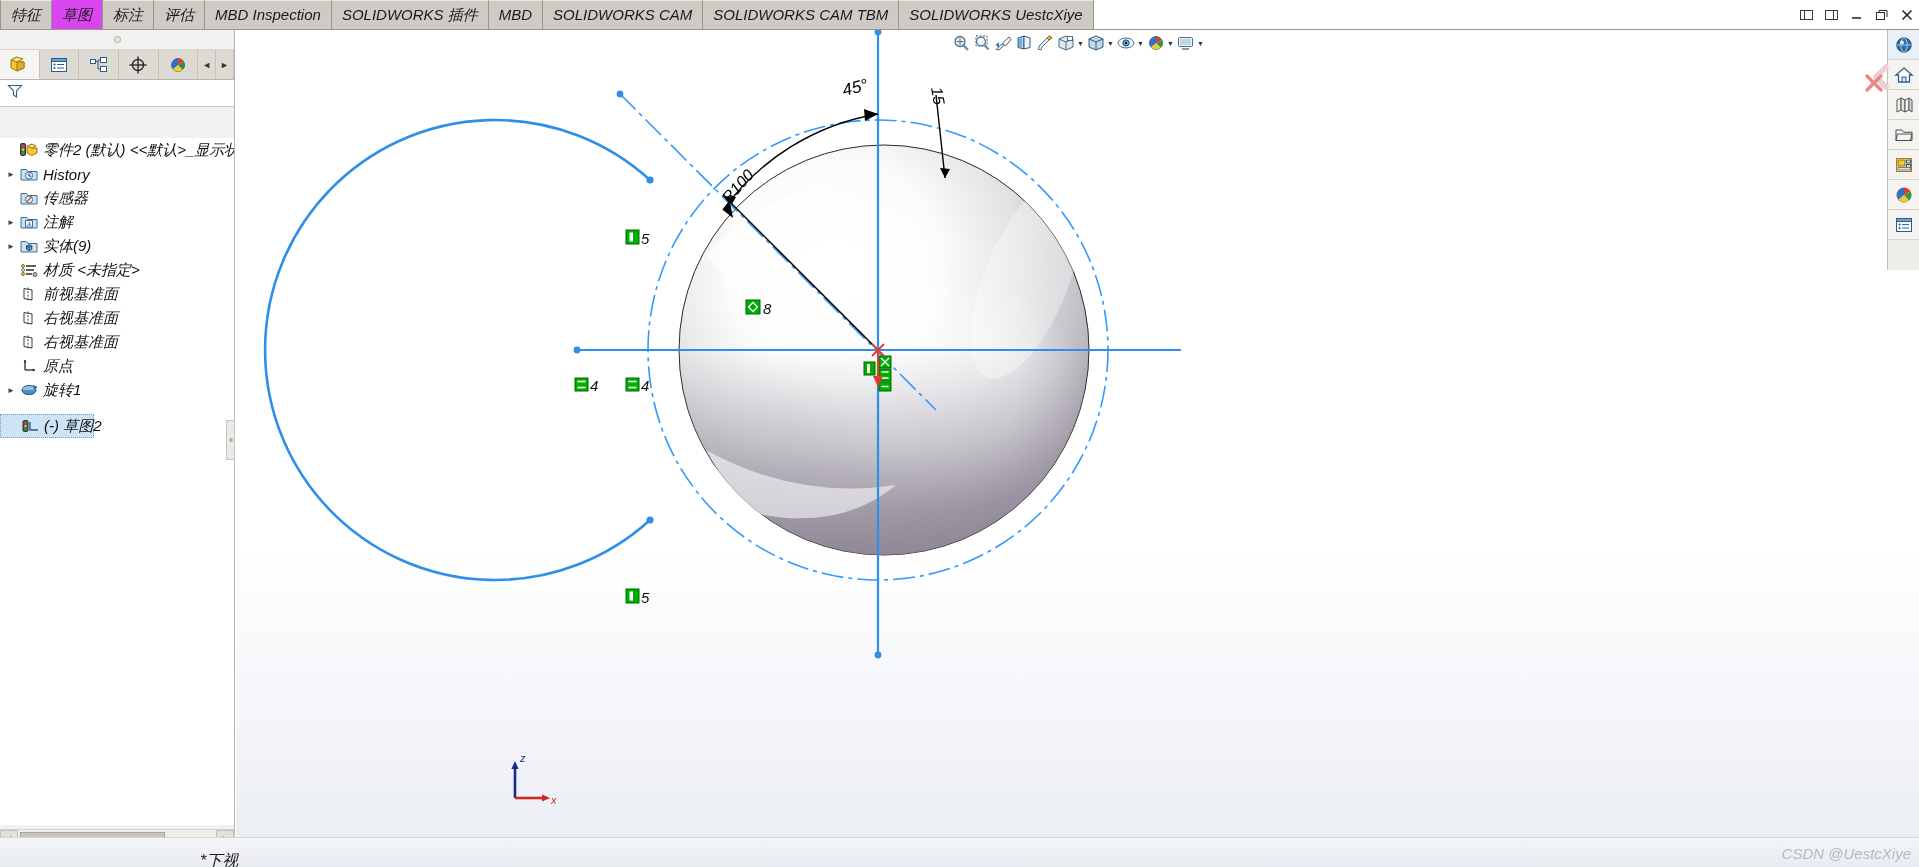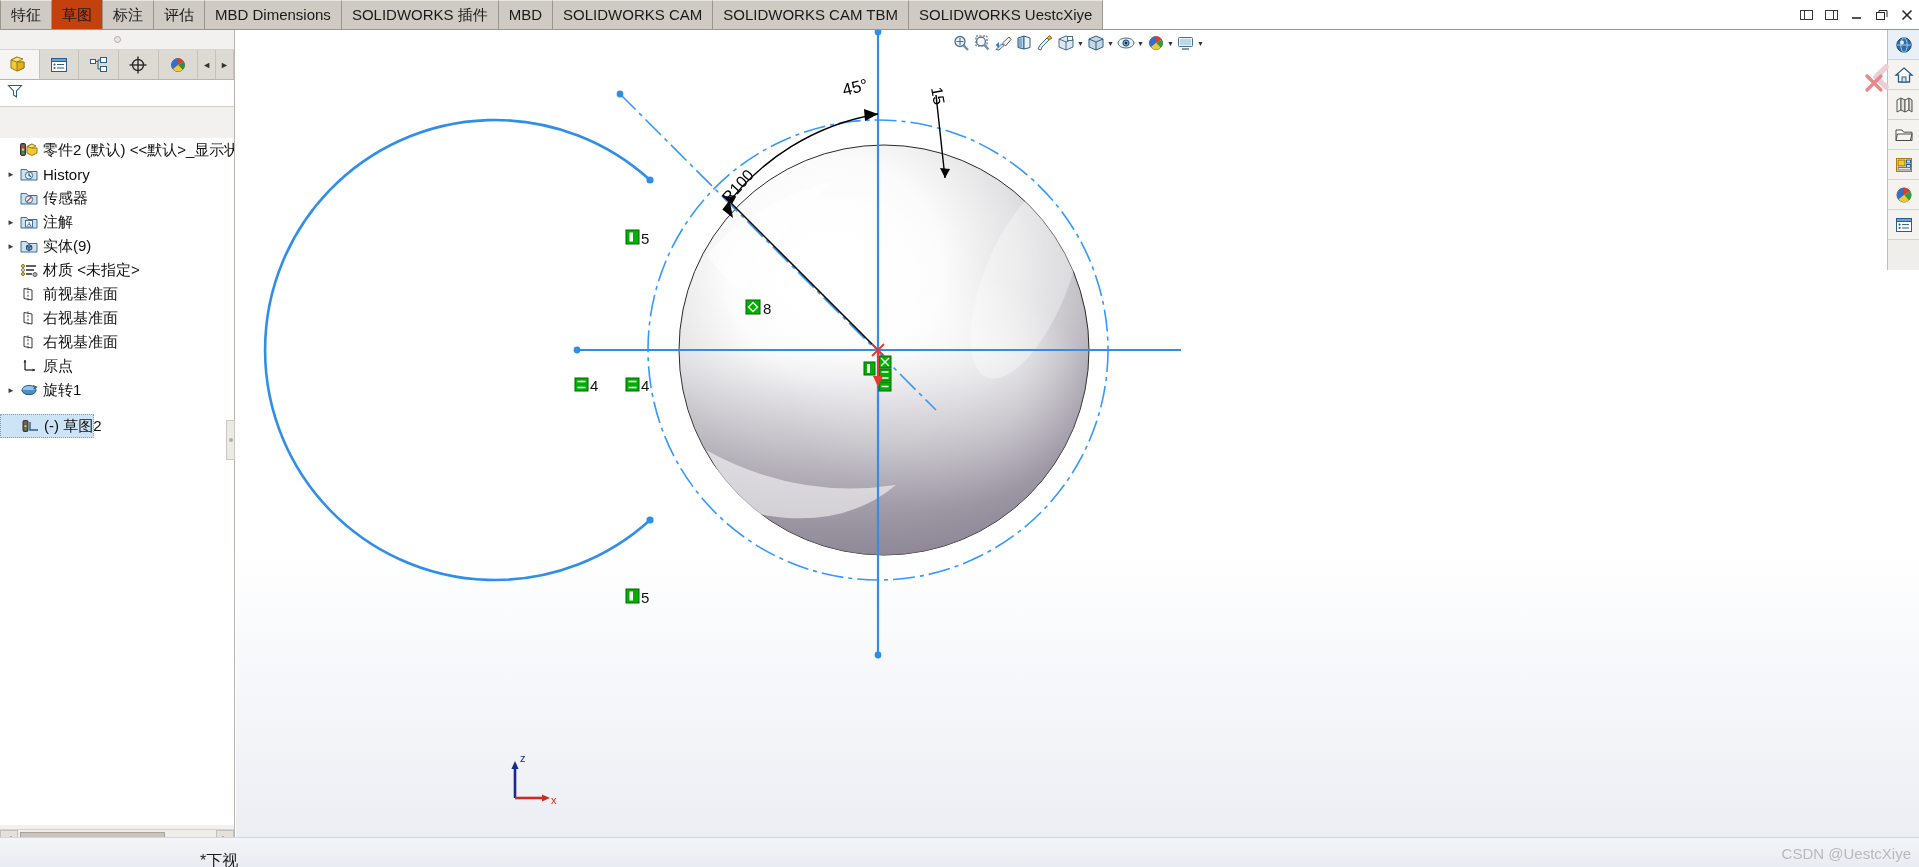--- a/index.html
+++ b/index.html
@@ -2,42 +2,42 @@
 <html><head>
 <meta charset="utf-8">
 <style>
   * { box-sizing: border-box; margin: 0; padding: 0; }
   html, body {
     width: 1919px; height: 867px;
     font-family: "Liberation Sans", sans-serif;
     overflow: hidden;
     background: #ffffff;
   }
-  #app { position: relative; width: 1919px; height: 867px; }
+  #app { position: relative; width: 1919px; height: 867px; font-style: italic; }
 
   
   #tabbar {
     position: absolute; left: 0; top: 0; width: 1919px; height: 30px;
     background: #d4d0c8;
     border-bottom: 1px solid #9a968f;
     display: flex; align-items: flex-end;
   }
   .tab {
     height: 29px; line-height: 28px;
     padding: 0 10px;
     font-size: 15px; color: #1a1a1a;
     background: #cfcbc4;
     border-right: 1px solid #9a968f;
     border-top: 1px solid #e9e6e1;
     white-space: nowrap;
     cursor: default;
   }
   .tab:first-child { border-left: 1px solid #9a968f; }
   .tab.active {
-    background: #c2410c;
+    background: #d946ef;
     border-top: 1px solid #ffffff;
     height: 30px; line-height: 29px;
   }
   #tabfill { flex: 1; height: 29px; background: #ffffff; }
 
   
   #wincontrols {
     position: absolute; right: 4px; top: 4px;
     display: flex; align-items: center; gap: 9px;
     height: 22px;
@@ -209,21 +209,21 @@
 </head>
 <body>
 
 <div id="app">
 
   <div id="tabbar">
     <div class="tab">特征</div>
     <div class="tab active">草图</div>
     <div class="tab">标注</div>
     <div class="tab">评估</div>
-    <div class="tab">MBD Dimensions</div>
+    <div class="tab">MBD Inspection</div>
     <div class="tab">SOLIDWORKS 插件</div>
     <div class="tab">MBD</div>
     <div class="tab">SOLIDWORKS CAM</div>
     <div class="tab">SOLIDWORKS CAM TBM</div>
     <div class="tab">SOLIDWORKS UestcXiye</div>
     <div id="tabfill"></div>
   </div>
 
   <div id="wincontrols">
     <div class="wc">

